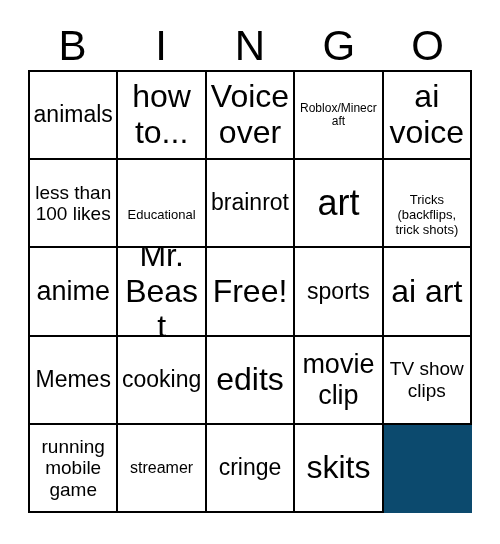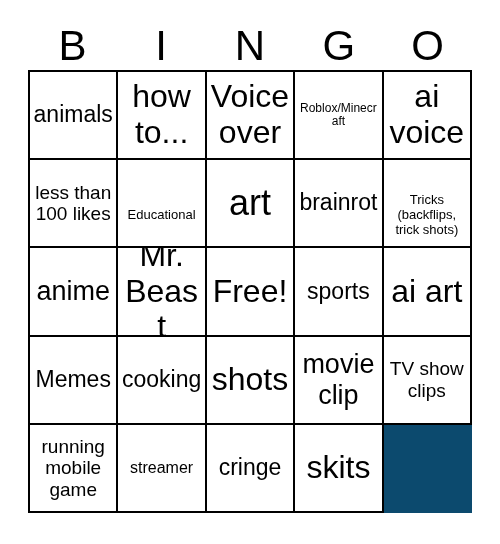--- a/index.html
+++ b/index.html
@@ -118,25 +118,25 @@
       </div>
       <div class="cell fs-xl">
         <span class="cell-text">ai voice</span>
       </div>
       <div class="cell fs-sm">
         <span class="cell-text">less than 100 likes</span>
       </div>
       <div class="cell fs-xxs">
         <span class="cell-text">Educational</span>
       </div>
+      <div class="cell fs-md">
+        <span class="cell-text">brainrot</span>
+      </div>
       <div class="cell fs-xxl">
         <span class="cell-text">art</span>
-      </div>
-      <div class="cell fs-md">
-        <span class="cell-text">brainrot</span>
       </div>
       <div class="cell fs-xxs">
         <span class="cell-text">Tricks (backflips, trick shots)</span>
       </div>
       <div class="cell fs-lg">
         <span class="cell-text">anime</span>
       </div>
       <div class="cell fs-xl">
         <span class="cell-text">Mr. Beast</span>
       </div>
@@ -149,21 +149,21 @@
       <div class="cell fs-xl">
         <span class="cell-text">ai art</span>
       </div>
       <div class="cell fs-md">
         <span class="cell-text">Memes</span>
       </div>
       <div class="cell fs-md">
         <span class="cell-text">cooking</span>
       </div>
       <div class="cell fs-xl">
-        <span class="cell-text">shots</span>
+        <span class="cell-text">edits</span>
       </div>
       <div class="cell fs-lg">
         <span class="cell-text">movie clip</span>
       </div>
       <div class="cell fs-sm">
         <span class="cell-text">TV show clips</span>
       </div>
       <div class="cell fs-sm">
         <span class="cell-text">running mobile game</span>
       </div>

